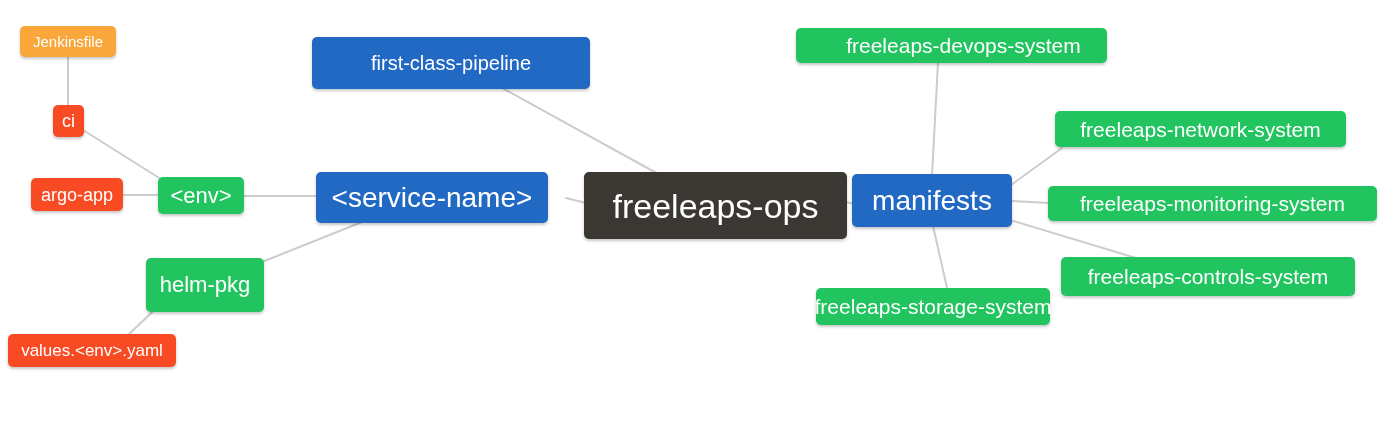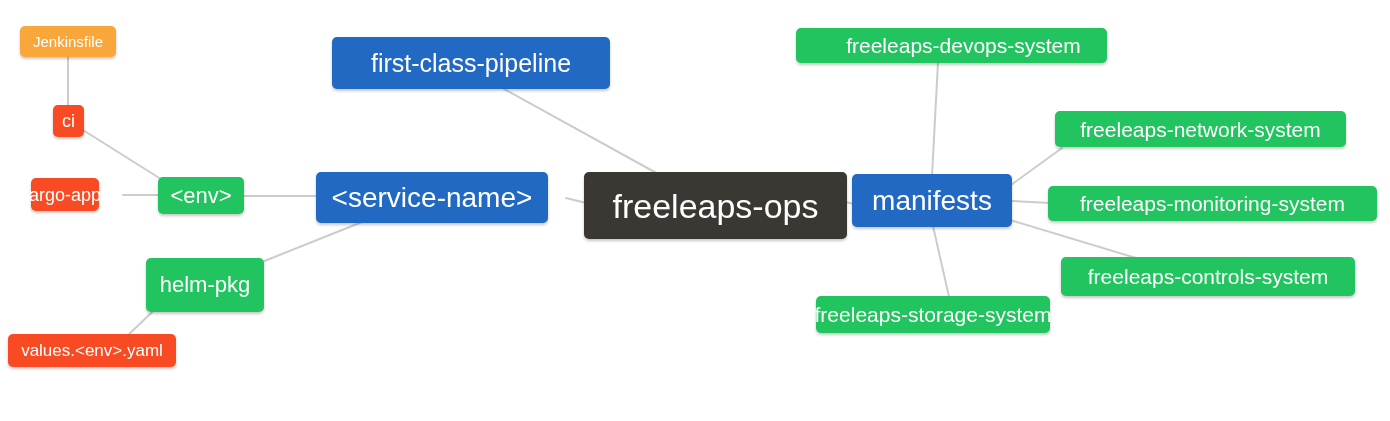--- a/index.html
+++ b/index.html
@@ -53,27 +53,27 @@
       <line x1="846" y1="202" x2="854" y2="204" stroke="#cccccc" stroke-width="2" stroke-linecap="round"></line>
       <line x1="932" y1="176" x2="938" y2="62" stroke="#cccccc" stroke-width="2" stroke-linecap="round"></line>
       <line x1="1011" y1="185" x2="1062" y2="148" stroke="#cccccc" stroke-width="2" stroke-linecap="round"></line>
       <line x1="1011" y1="201" x2="1050" y2="203" stroke="#cccccc" stroke-width="2" stroke-linecap="round"></line>
       <line x1="1010" y1="220" x2="1136" y2="258" stroke="#cccccc" stroke-width="2" stroke-linecap="round"></line>
       <line x1="933" y1="226" x2="952" y2="310" stroke="#cccccc" stroke-width="2" stroke-linecap="round"></line>
     </svg>
   <div id="node-layer">
       <div class="node" style="left: 20px; top: 26px; width: 96px; height: 31px; font-size: 15px; background: rgb(249, 166, 59); color: rgb(255, 255, 255);">Jenkinsfile</div>
       <div class="node" style="left: 53px; top: 105px; width: 31px; height: 32px; font-size: 18px; background: rgb(249, 75, 35); color: rgb(255, 255, 255);">ci</div>
-      <div class="node" style="left: 31px; top: 178px; width: 68px; height: 33px; font-size: 18px; background: rgb(249, 75, 35); color: rgb(255, 255, 255);">argo-app</div>
+      <div class="node" style="left: 31px; top: 178px; width: 92px; height: 33px; font-size: 18px; background: rgb(249, 75, 35); color: rgb(255, 255, 255);">argo-app</div>
       <div class="node" style="left: 158px; top: 177px; width: 86px; height: 37px; font-size: 22px; background: rgb(34, 196, 95); color: rgb(255, 255, 255);">&lt;env&gt;</div>
-      <div class="node" style="left: 332px; top: 37px; width: 278px; height: 52px; font-size: 25px; background: rgb(34, 105, 196); color: rgb(255, 255, 255);">first-class-pipeline</div>
+      <div class="node" style="left: 312px; top: 37px; width: 278px; height: 52px; font-size: 20px; background: rgb(34, 105, 196); color: rgb(255, 255, 255);">first-class-pipeline</div>
       <div class="node" style="left: 316px; top: 172px; width: 232px; height: 51px; font-size: 28px; background: rgb(34, 105, 196); color: rgb(255, 255, 255);">&lt;service-name&gt;</div>
       <div class="node" style="left: 584px; top: 172px; width: 263px; height: 67px; font-size: 34px; background: rgb(59, 55, 51); color: rgb(255, 255, 255);">freeleaps-ops</div>
       <div class="node" style="left: 852px; top: 174px; width: 160px; height: 53px; font-size: 28px; background: rgb(34, 105, 196); color: rgb(255, 255, 255);">manifests</div>
       <div class="node" style="left: 796px; top: 28px; width: 287px; height: 35px; font-size: 21px; background: rgb(34, 196, 95); color: rgb(255, 255, 255); padding-left: 24px;">freeleaps-devops-system</div>
       <div class="node" style="left: 1055px; top: 111px; width: 291px; height: 36px; font-size: 21px; background: rgb(34, 196, 95); color: rgb(255, 255, 255);">freeleaps-network-system</div>
       <div class="node" style="left: 1048px; top: 186px; width: 329px; height: 35px; font-size: 21px; background: rgb(34, 196, 95); color: rgb(255, 255, 255);">freeleaps-monitoring-system</div>
       <div class="node" style="left: 1061px; top: 257px; width: 294px; height: 39px; font-size: 21px; background: rgb(34, 196, 95); color: rgb(255, 255, 255);">freeleaps-controls-system</div>
-      <div class="node" style="left: 816px; top: 296px; width: 234px; height: 37px; font-size: 21px; background: rgb(34, 196, 95); color: rgb(255, 255, 255);">freeleaps-storage-system</div>
+      <div class="node" style="left: 816px; top: 288px; width: 234px; height: 37px; font-size: 21px; background: rgb(34, 196, 95); color: rgb(255, 255, 255);">freeleaps-storage-system</div>
       <div class="node" style="left: 146px; top: 258px; width: 118px; height: 54px; font-size: 22px; background: rgb(34, 196, 95); color: rgb(255, 255, 255);">helm-pkg</div>
       <div class="node" style="left: 8px; top: 334px; width: 168px; height: 33px; font-size: 17px; background: rgb(249, 75, 35); color: rgb(255, 255, 255);">values.&lt;env&gt;.yaml</div>
     </div>
 </div>
 
 </body></html>

